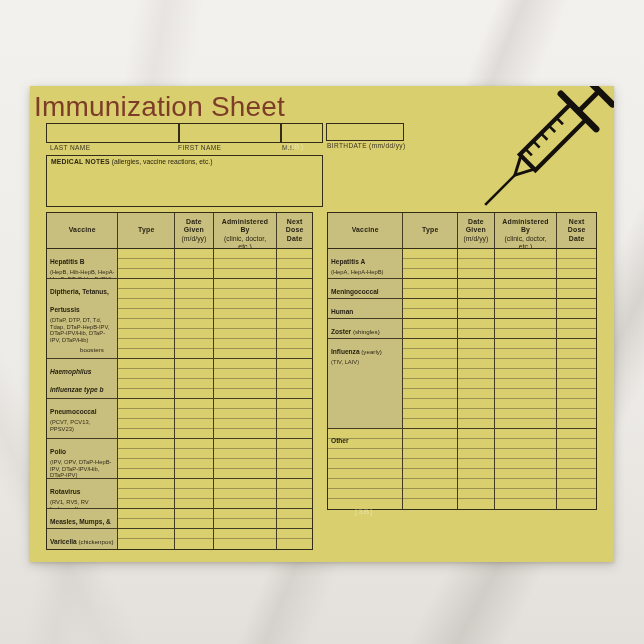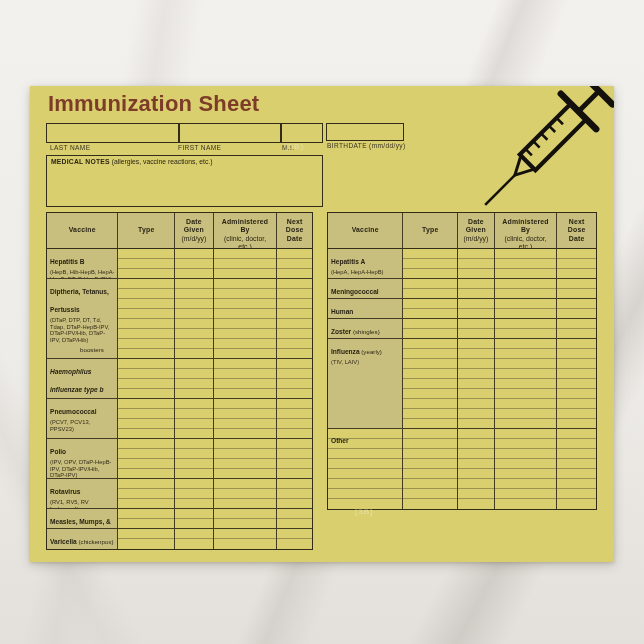--- a/index.html
+++ b/index.html
@@ -13,21 +13,21 @@
       linear-gradient(64deg, transparent 8%, rgba(210,207,202,.35) 11%, transparent 15%),
       linear-gradient(180deg, #f3f1ee 0%, #eeece8 55%, #e3e0db 100%);
     position:relative;
   }
   .paper{
     position:absolute; left:30px; top:86px; width:584px; height:476px;
     background:#d9cf6e;
     box-shadow:0 3px 10px rgba(90,85,70,.28), 0 1px 3px rgba(90,85,70,.22);
   }
   .abs{position:absolute;}
-  .title{left:18px; top:5px; font-size:22px; color:#7d3c28; letter-spacing:.2px;font-weight:bold;}
+  .title{left:4px; top:5px; font-size:28px; color:#7d3c28; letter-spacing:.2px;}
   .field-box{border:1.5px solid #332c18;}
   .box-divider{position:absolute; top:0; bottom:0; width:1.5px; background:#332c18;}
   .small-label{font-size:6.6px; color:#3a3322; letter-spacing:.35px;}
   .mn-label{font-size:6.8px; color:#2c2514; padding:2px 0 0 4px;}
   .mn-label .b{font-weight:bold; letter-spacing:.2px;}
 
   
   .vtable{border:1.6px solid #332c18; background:#d9cf6e; box-sizing:border-box;}
   .trow{display:flex;}
   .hcell{height:36px; background:#c8bf7e; box-sizing:border-box;

